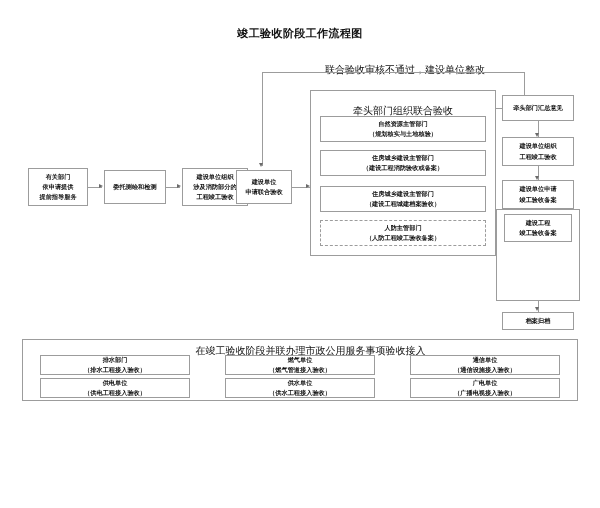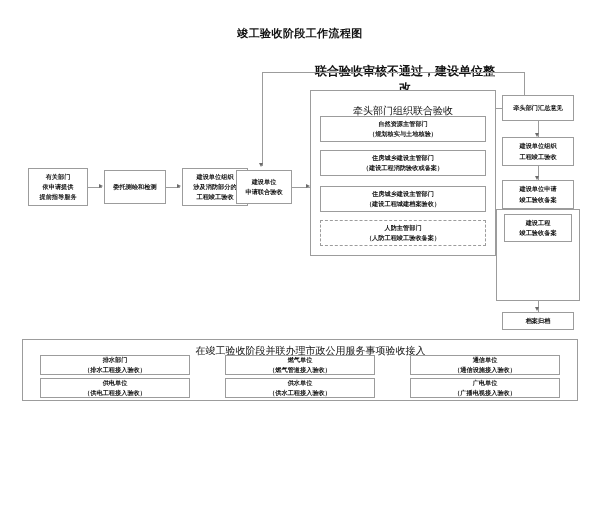--- a/index.html
+++ b/index.html
@@ -51,21 +51,21 @@
 
   
   .ln-h{position:absolute;height:0;border-top:1px solid #9c9c9c;}
   .ln-v{position:absolute;width:0;border-left:1px solid #9c9c9c;}
   .arw{position:absolute;width:0;height:0;}
   .arw.r{border-top:2.6px solid transparent;border-bottom:2.6px solid transparent;border-left:4px solid #6b6b6b;}
   .arw.d{border-left:2.6px solid transparent;border-right:2.6px solid transparent;border-top:4px solid #6b6b6b;}
 
   
   .banner{
-    position:absolute;text-align:center;font-size:12px;font-weight:bold;color:#111;
+    position:absolute;text-align:center;font-size:10px;font-weight:normal;color:#111;
   }
 
   
   .note{
     position:absolute;left:22px;top:413px;width:520px;
     font-size:6.4px;color:#111;font-weight:bold;text-align:left;letter-spacing:.1px;
   }
 </style>
 </head>
 <body>

